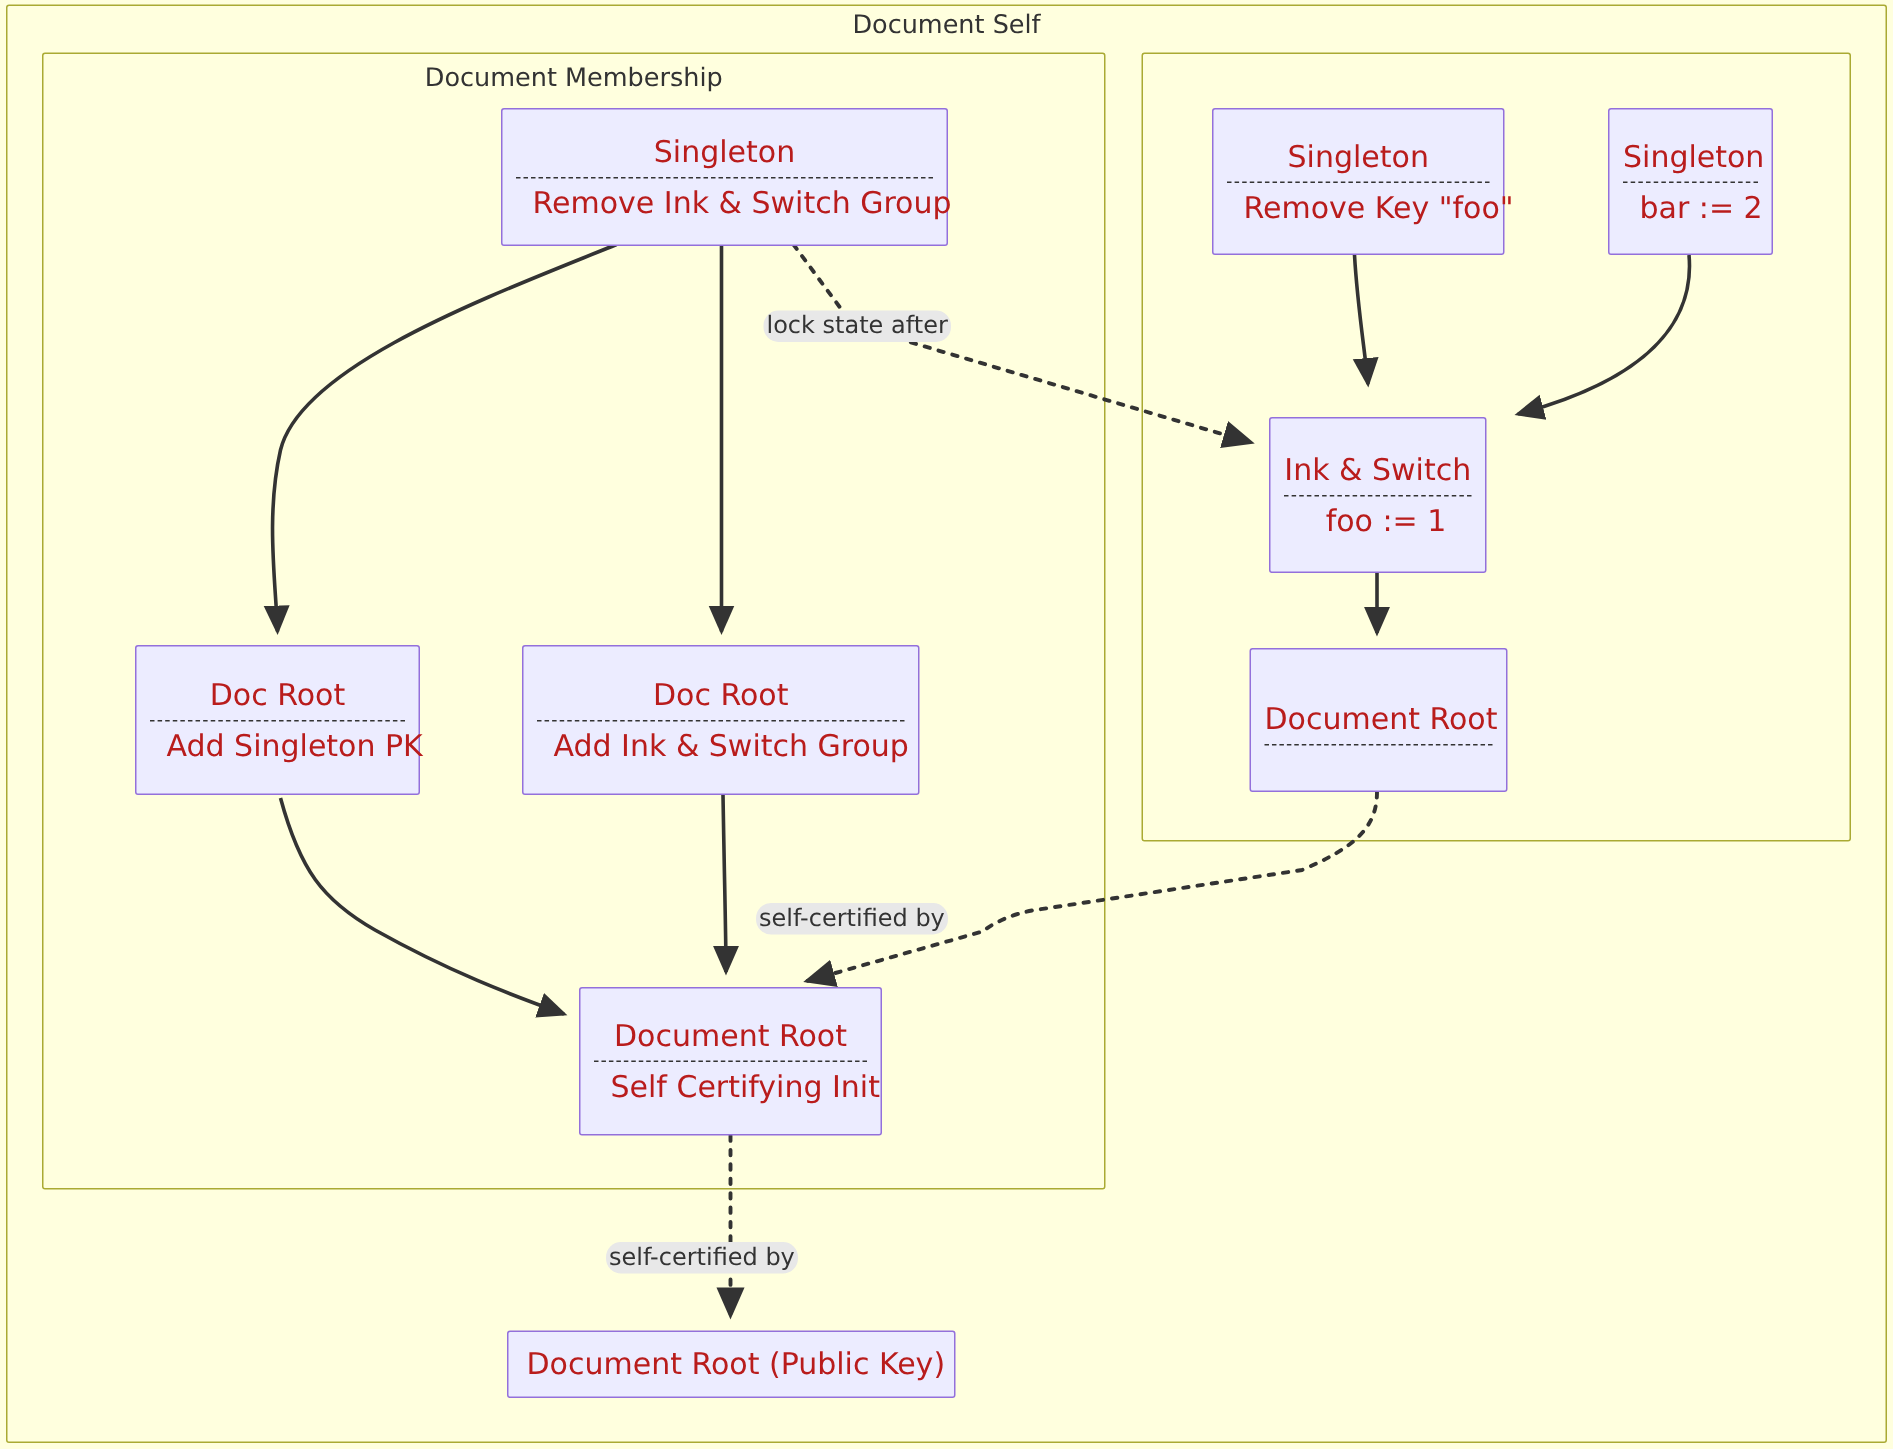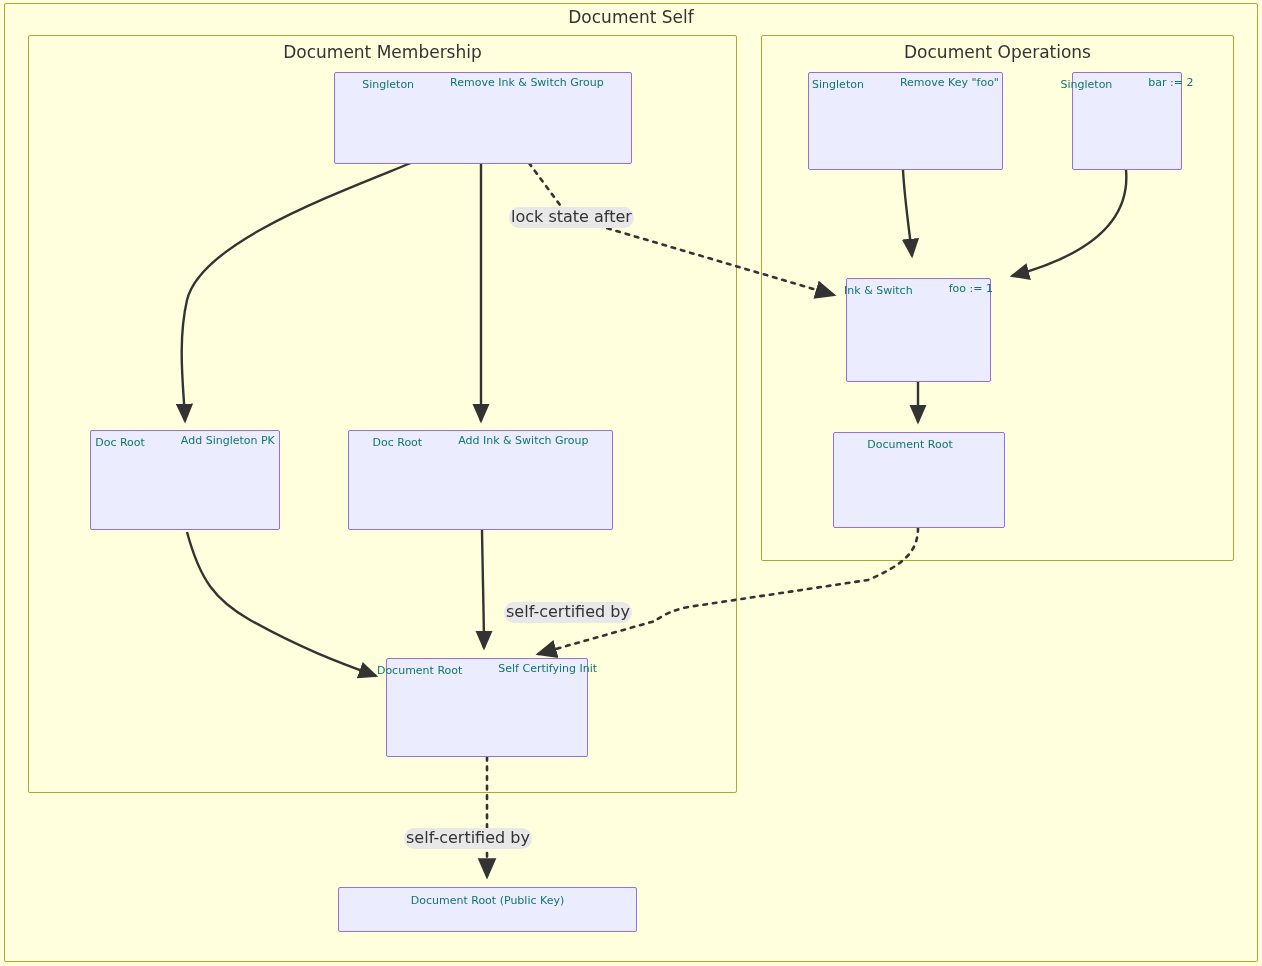--- a/index.html
+++ b/index.html
@@ -37,40 +37,40 @@
     color: #333333;
     white-space: nowrap;
   }
   .node {
     position: absolute;
     box-sizing: border-box;
     background: #ececff;
     border: 1.4px solid #9370db;
     border-radius: 2px;
     display: flex;
-    flex-direction: row;
+    flex-direction: column;
     align-items: stretch;
     justify-content: center;
-    color: #0f766e;
-    font-size: 11px;
+    color: #b91c1c;
+    font-size: 20px;
     line-height: 1.25;
   }
   .node .title {
     text-align: center;
     padding: 5px 9px 3px 9px;
     white-space: nowrap;
   }
   .node .divider {
     height: 0;
     margin: 1px 9px 1px 9px;
     border-top: 1.6px dashed #333333;
   }
   .node .body {
     text-align: center;
-    padding: 3px 9px 5px 9px;
+    padding: 3px 9px 5px 20px;
     white-space: nowrap;
   }
   .node.plain {
     justify-content: center;
   }
   .node.plain .title {
     padding: 6px 12px;
   }
   .edge-label {
     position: absolute;
@@ -88,21 +88,20 @@
 
 <div id="canvas">
 
   <div class="cluster" style="left:4px; top:3px; width:1254px; height:959px;"></div>
   <div class="cluster-title" style="left:4px; top:7px; width:1254px;">Document Self</div>
 
   <div class="cluster" style="left:28px; top:35px; width:709px; height:758px;"></div>
   <div class="cluster-title" style="left:28px; top:42px; width:709px;text-align:center;">Document Membership</div>
 
   <div class="cluster" style="left:761px; top:35px; width:473px; height:526px;"></div>
-  <div class="cluster-title" style="left:761px; top:42px; width:473px;">Document Operations</div>
 
   <svg id="wires" viewBox="0 0 1262 966">
     <defs>
       <marker id="arrow" markerWidth="9" markerHeight="9" refX="7.2" refY="4" orient="auto" markerUnits="strokeWidth">
         <path d="M0,0.4 L8.2,4 L0,7.6 Z" fill="#333333"></path>
       </marker>
     </defs>
 
     <path d="M 411,163 C 330,196 201,243 187,300 C 177,344 184,390 185,421" fill="none" stroke="#333333" stroke-width="2.4" marker-end="url(#arrow)"></path>
 

